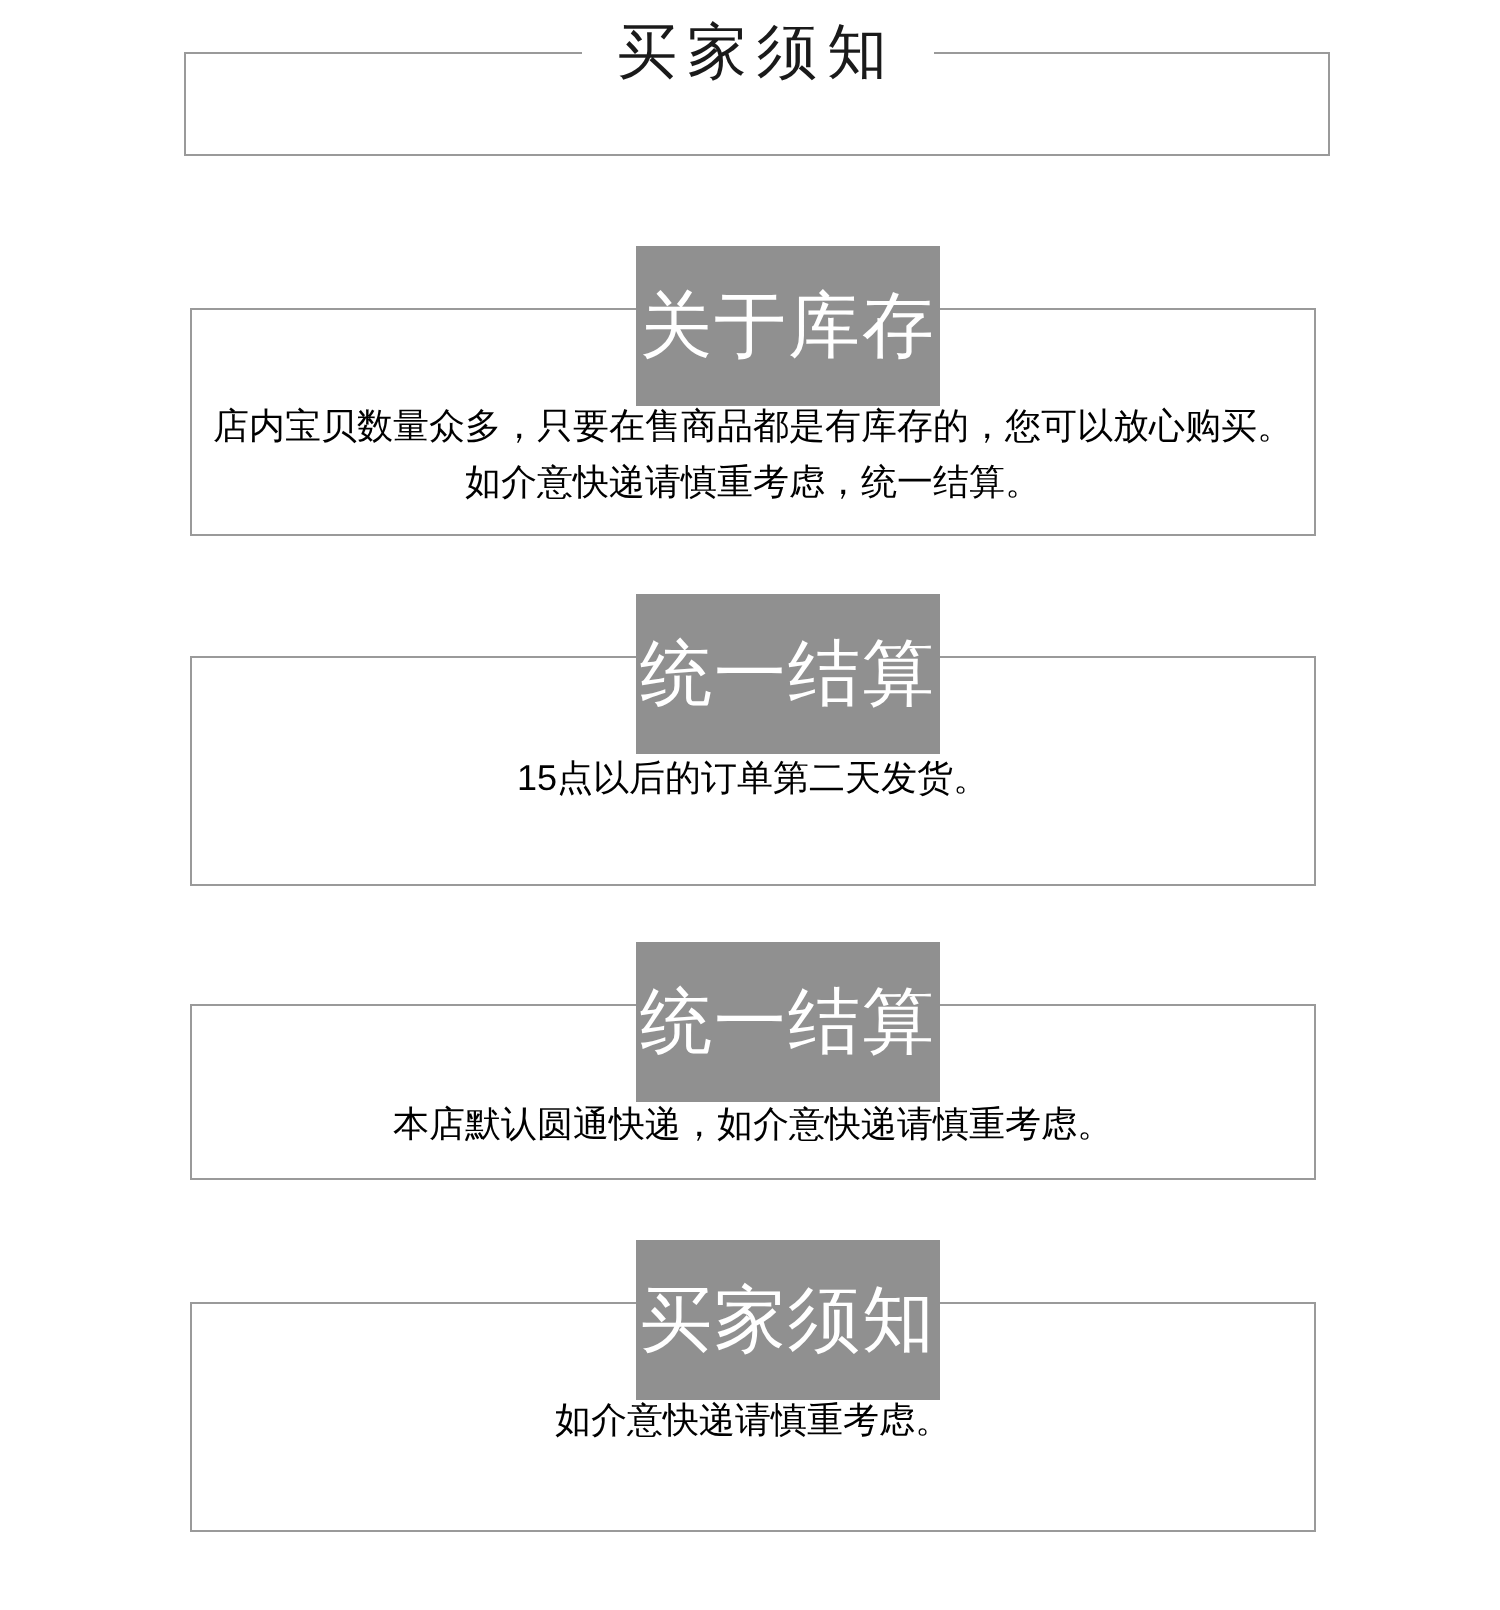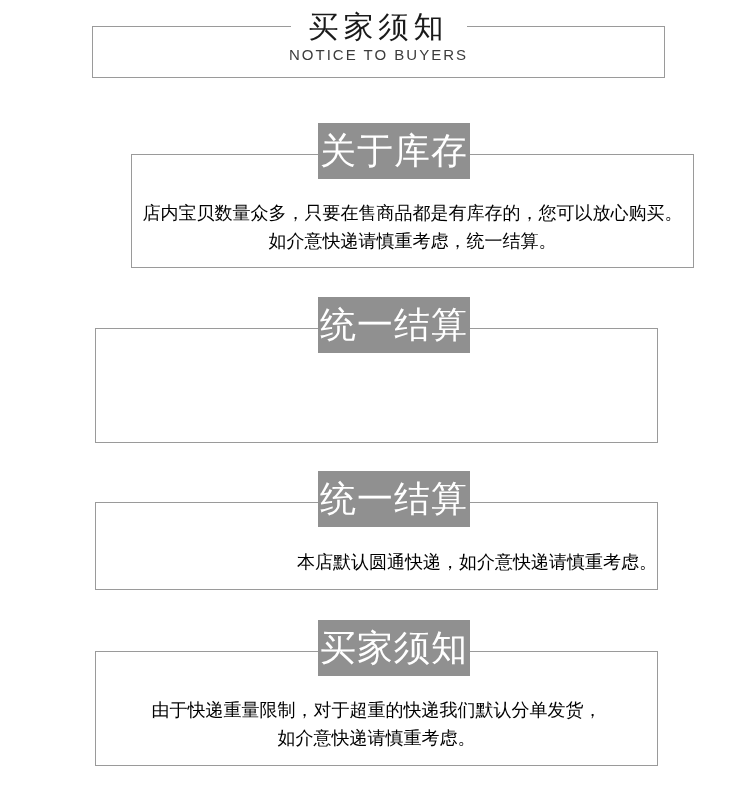--- a/index.html
+++ b/index.html
@@ -31,78 +31,77 @@
     color:var(--title-text);font-weight:400;z-index:2;
   }
   .header-subtitle{
     position:absolute;top:19px;left:0;right:0;text-align:center;
     font-size:15px;letter-spacing:2px;color:var(--subtitle-text);
   }
 
   
   .section{position:absolute;left:95px;width:563px;}
   .section-hdr{
-    position:absolute;top:0;left:223px;width:152px;height:56px;
+    position:absolute;top:0;left:223px;width:152px;height:80px;
     background:var(--section-header-bg);color:var(--section-header-text);
     display:flex;align-items:center;justify-content:center;
     font-size:36px;letter-spacing:1px;z-index:2;white-space:nowrap;
   }
   .section-box{
     position:absolute;top:31px;left:0;width:563px;
     border:1px solid var(--box-border);background:#fff;
   }
   .section-txt{
     text-align:center;font-size:18px;line-height:28px;
     color:var(--body-text);
   }
-  .s1{top:123px;}  .s1 .section-box{height:114px;margin-left:36px;}  .s1 .section-txt{padding-top:44px;}
+  .s1{top:123px;}  .s1 .section-box{height:114px;}  .s1 .section-txt{padding-top:44px;}
   .s2{top:297px;}  .s2 .section-box{height:115px;}  .s2 .section-txt{padding-top:46px;}
-  .s3{top:471px;}  .s3 .section-box{height:88px;}   .s3 .section-txt{padding-top:45px;text-align:right;}
+  .s3{top:471px;}  .s3 .section-box{height:88px;}   .s3 .section-txt{padding-top:45px;}
   .s4{top:620px;}  .s4 .section-box{height:115px;}  .s4 .section-txt{padding-top:44px;}
 </style>
 </head>
 <body>
 
 <div class="page">
 
   <div class="header-box">
     <div class="header-title">买家须知</div>
-    <div class="header-subtitle">NOTICE TO BUYERS</div>
   </div>
 
   <div class="section s1">
     <div class="section-hdr">关于库存</div>
     <div class="section-box">
       <div class="section-txt">
         <div>店内宝贝数量众多，只要在售商品都是有库存的，您可以放心购买。</div>
         <div>如介意快递请慎重考虑，统一结算。</div>
       </div>
     </div>
   </div>
 
   <div class="section s2">
     <div class="section-hdr">统一结算</div>
     <div class="section-box">
       <div class="section-txt">
+        <div>15点以后的订单第二天发货。</div>
       </div>
     </div>
   </div>
 
   <div class="section s3">
     <div class="section-hdr">统一结算</div>
     <div class="section-box">
       <div class="section-txt">
         <div>本店默认圆通快递，如介意快递请慎重考虑。</div>
       </div>
     </div>
   </div>
 
   <div class="section s4">
     <div class="section-hdr">买家须知</div>
     <div class="section-box">
       <div class="section-txt">
-        <div>由于快递重量限制，对于超重的快递我们默认分单发货，</div>
         <div>如介意快递请慎重考虑。</div>
       </div>
     </div>
   </div>
 
 </div>
 
 </body></html>

